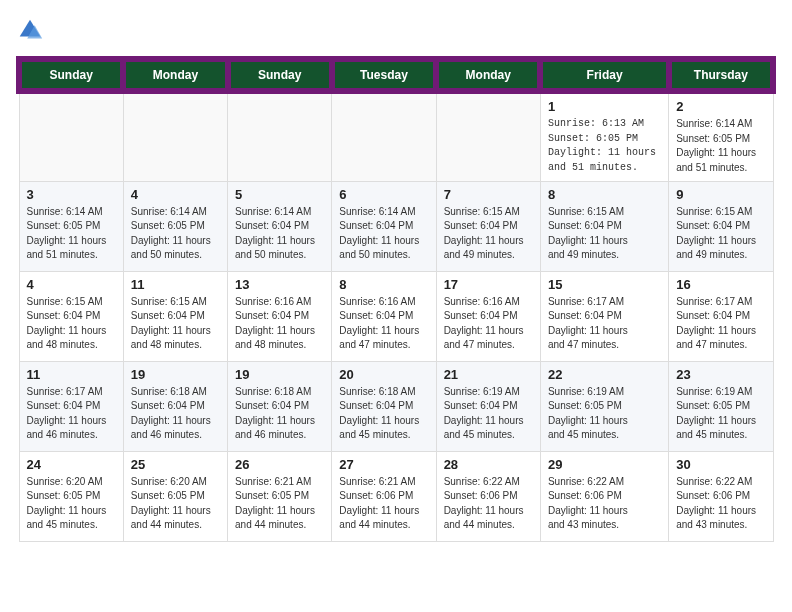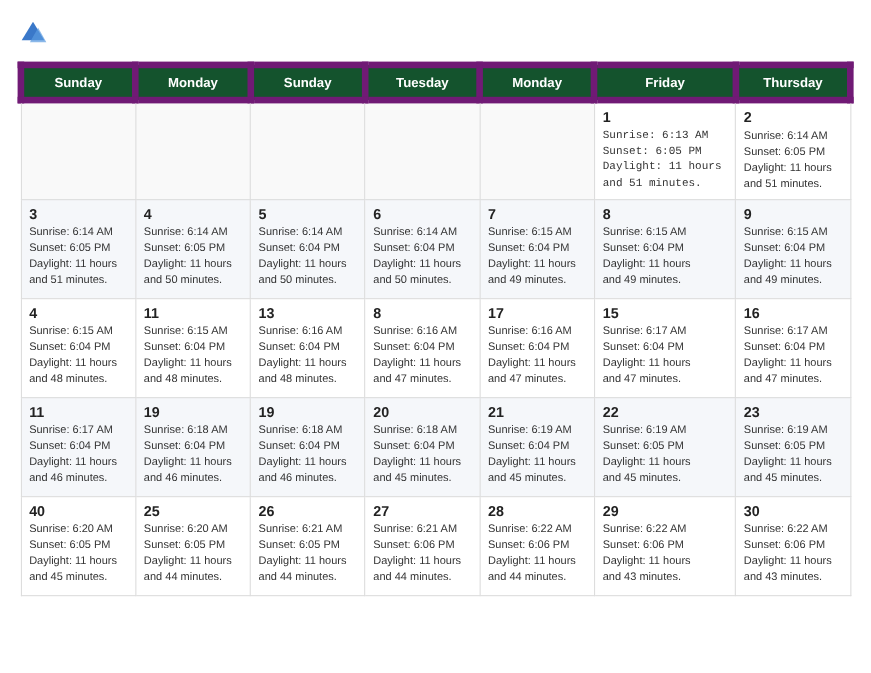--- a/index.html
+++ b/index.html
@@ -297,21 +297,21 @@
         <td>
           <span class="day-num">23</span>
           <div class="day-info" style="white-space: pre-line;">Sunrise: 6:19 AM
 Sunset: 6:05 PM
 Daylight: 11 hours
 and 45 minutes.</div>
         </td>
       </tr>
       <tr>
         <td>
-          <span class="day-num">40</span>
+          <span class="day-num">24</span>
           <div class="day-info" style="white-space: pre-line;">Sunrise: 6:20 AM
 Sunset: 6:05 PM
 Daylight: 11 hours
 and 45 minutes.</div>
         </td>
         <td>
           <span class="day-num">25</span>
           <div class="day-info" style="white-space: pre-line;">Sunrise: 6:20 AM
 Sunset: 6:05 PM
 Daylight: 11 hours

